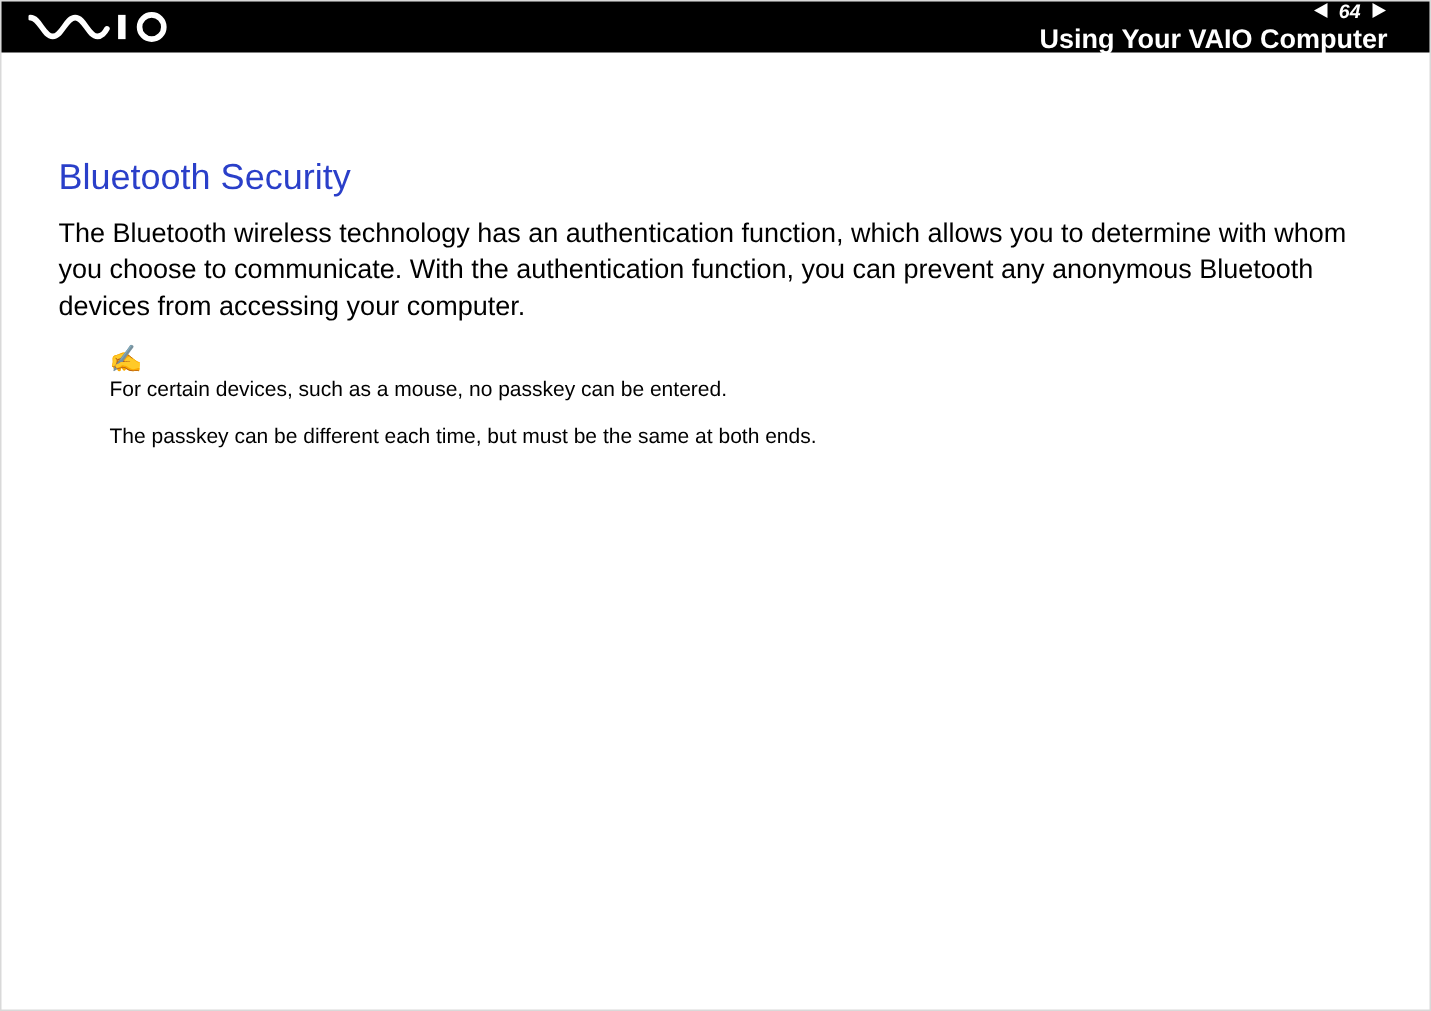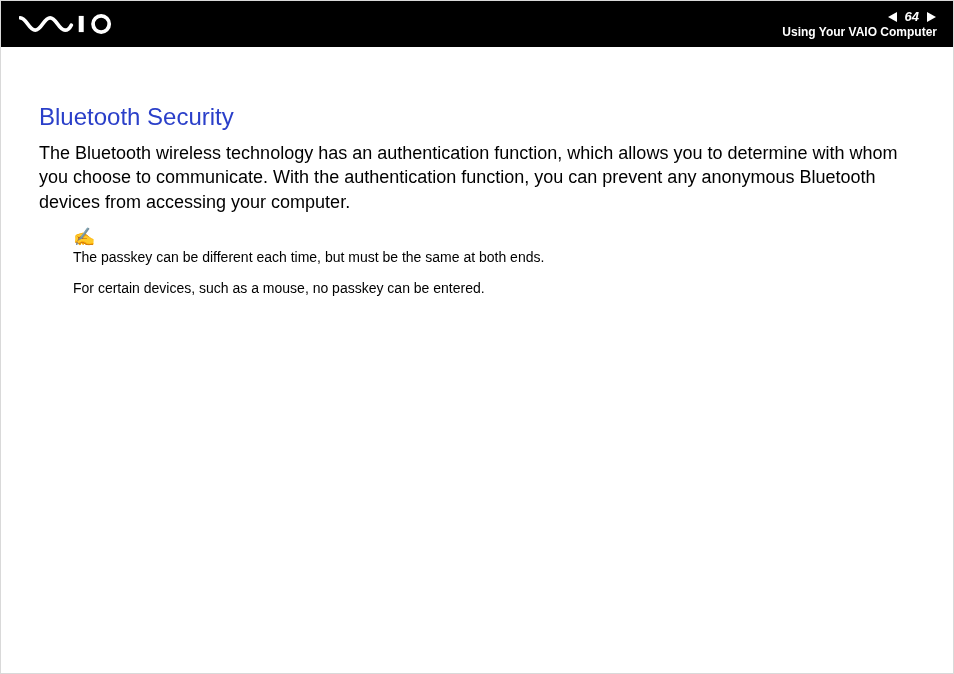--- a/index.html
+++ b/index.html
@@ -1,31 +1,31 @@
 <!DOCTYPE html>
 <html><head>
 <meta charset="utf-8">
 <style>
   * { margin: 0; padding: 0; box-sizing: border-box; }
   html, body { width: 954px; height: 674px; font-family: Arial, Helvetica, sans-serif; background: #fff; color: #000; }
   .page { width: 954px; height: 674px; border: 1px solid #d9d9d9; position: relative; }
   .header {
-    background: #000; color: #fff; height: 46px; width: 100%;
+    background: #000; color: #fff; height: 34px; width: 100%;
     display: flex; align-items: center; justify-content: space-between;
-    padding: 0 16px 0 18px;
+    padding: 0 28px 0 18px;
   }
   .logo { display: flex; align-items: center; }
   .logo svg { height: 20px; width: auto; }
   .hdr-right { display: flex; flex-direction: column; align-items: flex-end; }
   .page-nav { display: flex; align-items: center; gap: 6px; font-size: 13px; font-style: italic; font-weight: bold; }
   .nav-arrow svg { display: block; }
   .nav-number { font-style: italic; font-weight: bold; }
-  .section-label { font-size: 12px; font-weight: bold; margin-top: 1px; }
+  .section-label { font-size: 18px; font-weight: bold; margin-top: 1px; }
   .content { padding: 56px 36px 0 38px; }
-  .title { color: #2a3fc9; font-size: 24px; font-weight: 400; margin-bottom: 10px; }
+  .title { color: #2a3fc9; font-size: 24px; font-weight: 400; margin-bottom: 10px; margin-top: 14px; }
   .para { font-size: 18px; line-height: 1.35; margin-bottom: 10px; }
   .note-block { margin: 14px 0 0 34px; }
   .note-icon { color: #2a3fc9; font-size: 18px; line-height: 1; margin-bottom: 2px; }
   .note-line { font-size: 14px; line-height: 1.35; margin-bottom: 12px; }
 </style>
 </head>
 <body>
 
 <div class="page">
 
@@ -55,18 +55,18 @@
       <div class="section-label">Using Your VAIO Computer</div>
     </div>
   </div>
 
   <div class="content">
     <h2 class="title">Bluetooth Security</h2>
     <p class="para">The Bluetooth wireless technology has an authentication function, which allows you to determine with whom you choose to communicate. With the authentication function, you can prevent any anonymous Bluetooth devices from accessing your computer.</p>
 
     <div class="note-block">
       <div class="note-icon">✍</div>
+      <div class="note-line">For certain devices, such as a mouse, no passkey can be entered.</div>
       <div class="note-line">The passkey can be different each time, but must be the same at both ends.</div>
-      <div class="note-line">For certain devices, such as a mouse, no passkey can be entered.</div>
     </div>
   </div>
 
 </div>
 
 </body></html>

